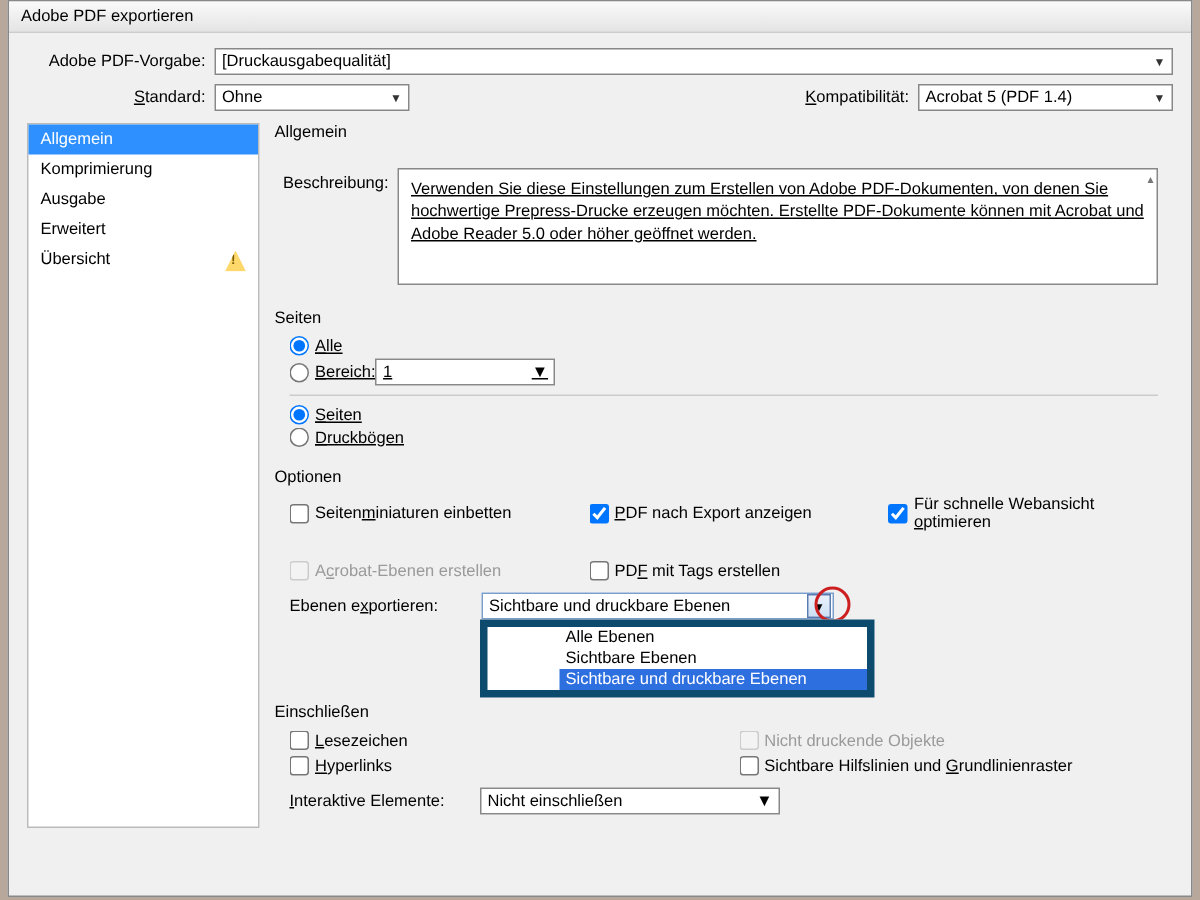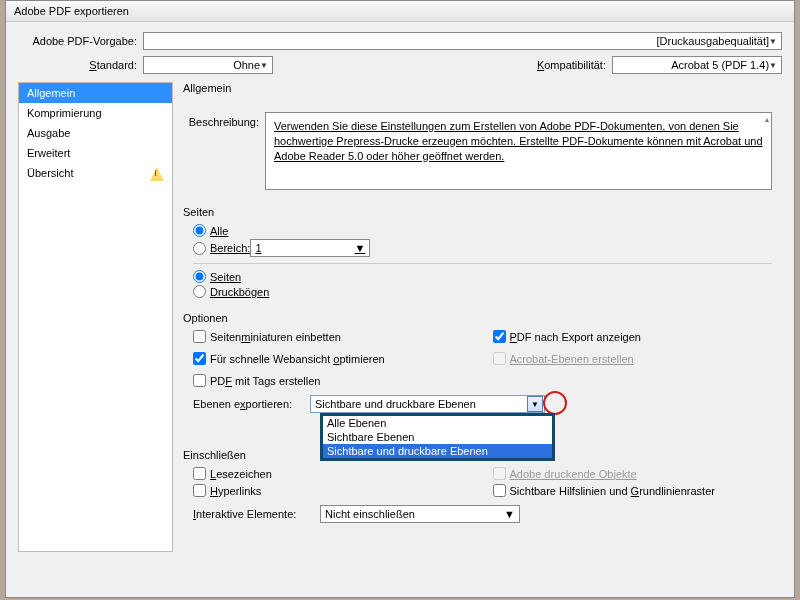--- a/index.html
+++ b/index.html
@@ -2,51 +2,51 @@
 <html><head>
 <meta charset="utf-8">
 <style>
 * { box-sizing: border-box; margin: 0; padding: 0; font-family: "Segoe UI", Tahoma, sans-serif; font-size: 11px; }
 body { background: #b8a89c; width: 800px; height: 600px; overflow: hidden; }
 .window { background: #f0f0f0; width: 790px; height: 598px; margin-left: 5px; border: 1px solid #888; }
 .titlebar { background: linear-gradient(#fafafa,#e4e4e4); padding: 4px 8px; border-bottom: 1px solid #ccc; font-size: 11px; }
 .content { padding: 10px 12px 0 12px; }
 .row { display: flex; align-items: center; margin-bottom: 6px; }
 .lbl { text-align: right; padding-right: 6px; }
-.select { background: #fff; border: 1px solid #888; padding: 1px 4px; display: flex; align-items: center; justify-content: flex-end; height: 18px; }
+.select { background: #fff; border: 1px solid #888; padding: 1px 4px; display: flex; align-items: center; justify-content: space-between; height: 18px; }
 .select .arr { font-size: 8px; color: #333; }
 .mainarea { display: flex; margin-top: 8px; }
 .sidebar { width: 155px; border: 1px solid #bbb; background: #fff; height: 470px; }
 .sidebar-item { padding: 4px 8px; cursor: default; }
 .sidebar-item.active { background: #2e90ff; color: #fff; }
 .warn { float: right; width: 14px; height: 14px; background: #ffd86b; clip-path: polygon(50% 0,100% 100%,0 100%); position: relative; }
 .warn::after { content: "!"; position: absolute; left: 4px; top: 1px; font-size: 9px; color: #7a5a00; font-weight: bold; }
 .panel { flex: 1; padding: 0 10px; }
 .panel-title { margin-bottom: 18px; font-size: 11px; }
 .desc-row { display: flex; align-items: flex-start; margin-bottom: 16px; }
 .desc-box { flex: 1; background: #fff; border: 1px solid #888; padding: 6px 8px; height: 78px; position: relative; font-size: 11px; line-height: 1.35; text-decoration: underline; }
 .scroll-up { position: absolute; right: 2px; top: 2px; font-size: 8px; color: #777; }
 .group-title { margin: 6px 0 6px 0; }
 .radio-row { display: flex; align-items: center; margin: 2px 0 2px 10px; gap: 0; text-decoration: underline; }
 input[type=radio], input[type=checkbox] { margin-right: 4px; }
 .range-input { background:#fff; border:1px solid #888; width:120px; height:18px; padding:1px 4px; display:flex; justify-content:space-between; align-items:center; }
 .hr { border-top: 1px solid #ccc; margin: 6px 0 6px 10px; }
 .opts { margin-top: 14px; }
-.opt-grid { display: grid; grid-template-columns: 1fr 1fr; gap: 9px 20px; margin: 4px 0 4px 10px; }
+.opt-grid { display: grid; grid-template-columns: 1fr 1fr 1fr; gap: 20px 20px; margin: 4px 0 4px 10px; }
 .chk { display: flex; align-items: center; }
-.chk.disabled { color: #9a9a9a; text-decoration: underline; }
+.chk.disabled { color: #9a9a9a; }
 .u { text-decoration: underline; }
 .export-row { display:flex; align-items:center; margin: 8px 0 0 10px; position: relative; }
 .export-select { background:#fff; border:1px solid #7a9ecc; width:235px; height:18px; padding:1px 4px; display:flex; align-items:center; justify-content:space-between; }
 .export-select .arrbox { width:16px; height:16px; border:1px solid #5a7bb0; background:linear-gradient(#eaf2fb,#cde0f4); display:flex; align-items:center; justify-content:center; font-size:8px; margin-right:-3px; }
 .circle { position:absolute; width:24px; height:24px; border:2px solid #cc2020; border-radius:50%; left:350px; top:-4px; pointer-events:none; }
-.dropdown-pop { position:absolute; left:127px; top:18px; width:235px; background:#fff; border:3px solid #0c4a6e; z-index:10; }
+.dropdown-pop { position:absolute; left:127px; top:18px; width:263px; background:#fff; border:5px solid #0c4a6e; z-index:10;padding-left:48px; }
 .dd-item { padding:1px 4px; }
 .dd-item.sel { background:#2e6fe0; color:#fff; }
-.include { margin-top: 36px; }
+.include { margin-top: 56px; }
 .inc-grid { display:grid; grid-template-columns: 1fr 1fr; gap:4px 20px; margin:4px 0 4px 10px; }
 .interactive-row { display:flex; align-items:center; margin:8px 0 0 10px; }
 .int-select { background:#fff; border:1px solid #888; width:200px; height:18px; padding:1px 4px; display:flex; justify-content:space-between; align-items:center; }
 </style>
 </head>
 <body>
 
 <div class="window">
   <div class="titlebar">
     <span>Adobe PDF exportieren</span>
@@ -137,21 +137,21 @@
             <div class="chk disabled">
                 <input type="checkbox" disabled="" style="">
                 <span>A<span class="u">c</span>robat-Ebenen erstellen</span>
               </div>
             <div class="chk">
                 <input type="checkbox" style="">
                 <span>PD<span class="u">F</span> mit Tags erstellen</span>
               </div>
           </div>
           <div class="export-row">
-            <div style="width:117px">Ebenen e<span class="u">x</span>portieren:</div>
+            <div style="width:128px">Ebenen e<span class="u">x</span>portieren:</div>
             <div class="export-select">
               <span>Sichtbare und druckbare Ebenen</span>
               <span class="arrbox">▼</span>
             </div>
             <div class="circle"></div>
             <div class="dropdown-pop">
               <div class="dd-item">Alle Ebenen</div>
               <div class="dd-item">Sichtbare Ebenen</div>
               <div class="dd-item sel">Sichtbare und druckbare Ebenen</div>
             </div>
@@ -160,21 +160,21 @@
 
         <div class="include">
           <div class="group-title">Einschließen</div>
           <div class="inc-grid">
             <div class="chk">
                 <input type="checkbox" style="">
                 <span><span class="u">L</span>esezeichen</span>
               </div>
             <div class="chk disabled">
                 <input type="checkbox" disabled="" style="">
-                <span>Adobe druckende Objekte</span>
+                <span>Nicht druckende Objekte</span>
               </div>
             <div class="chk">
                 <input type="checkbox" style="">
                 <span><span class="u">H</span>yperlinks</span>
               </div>
             <div class="chk">
                 <input type="checkbox" style="">
                 <span>Sichtbare Hilfslinien und <span class="u">G</span>rundlinienraster</span>
               </div>
           </div>

